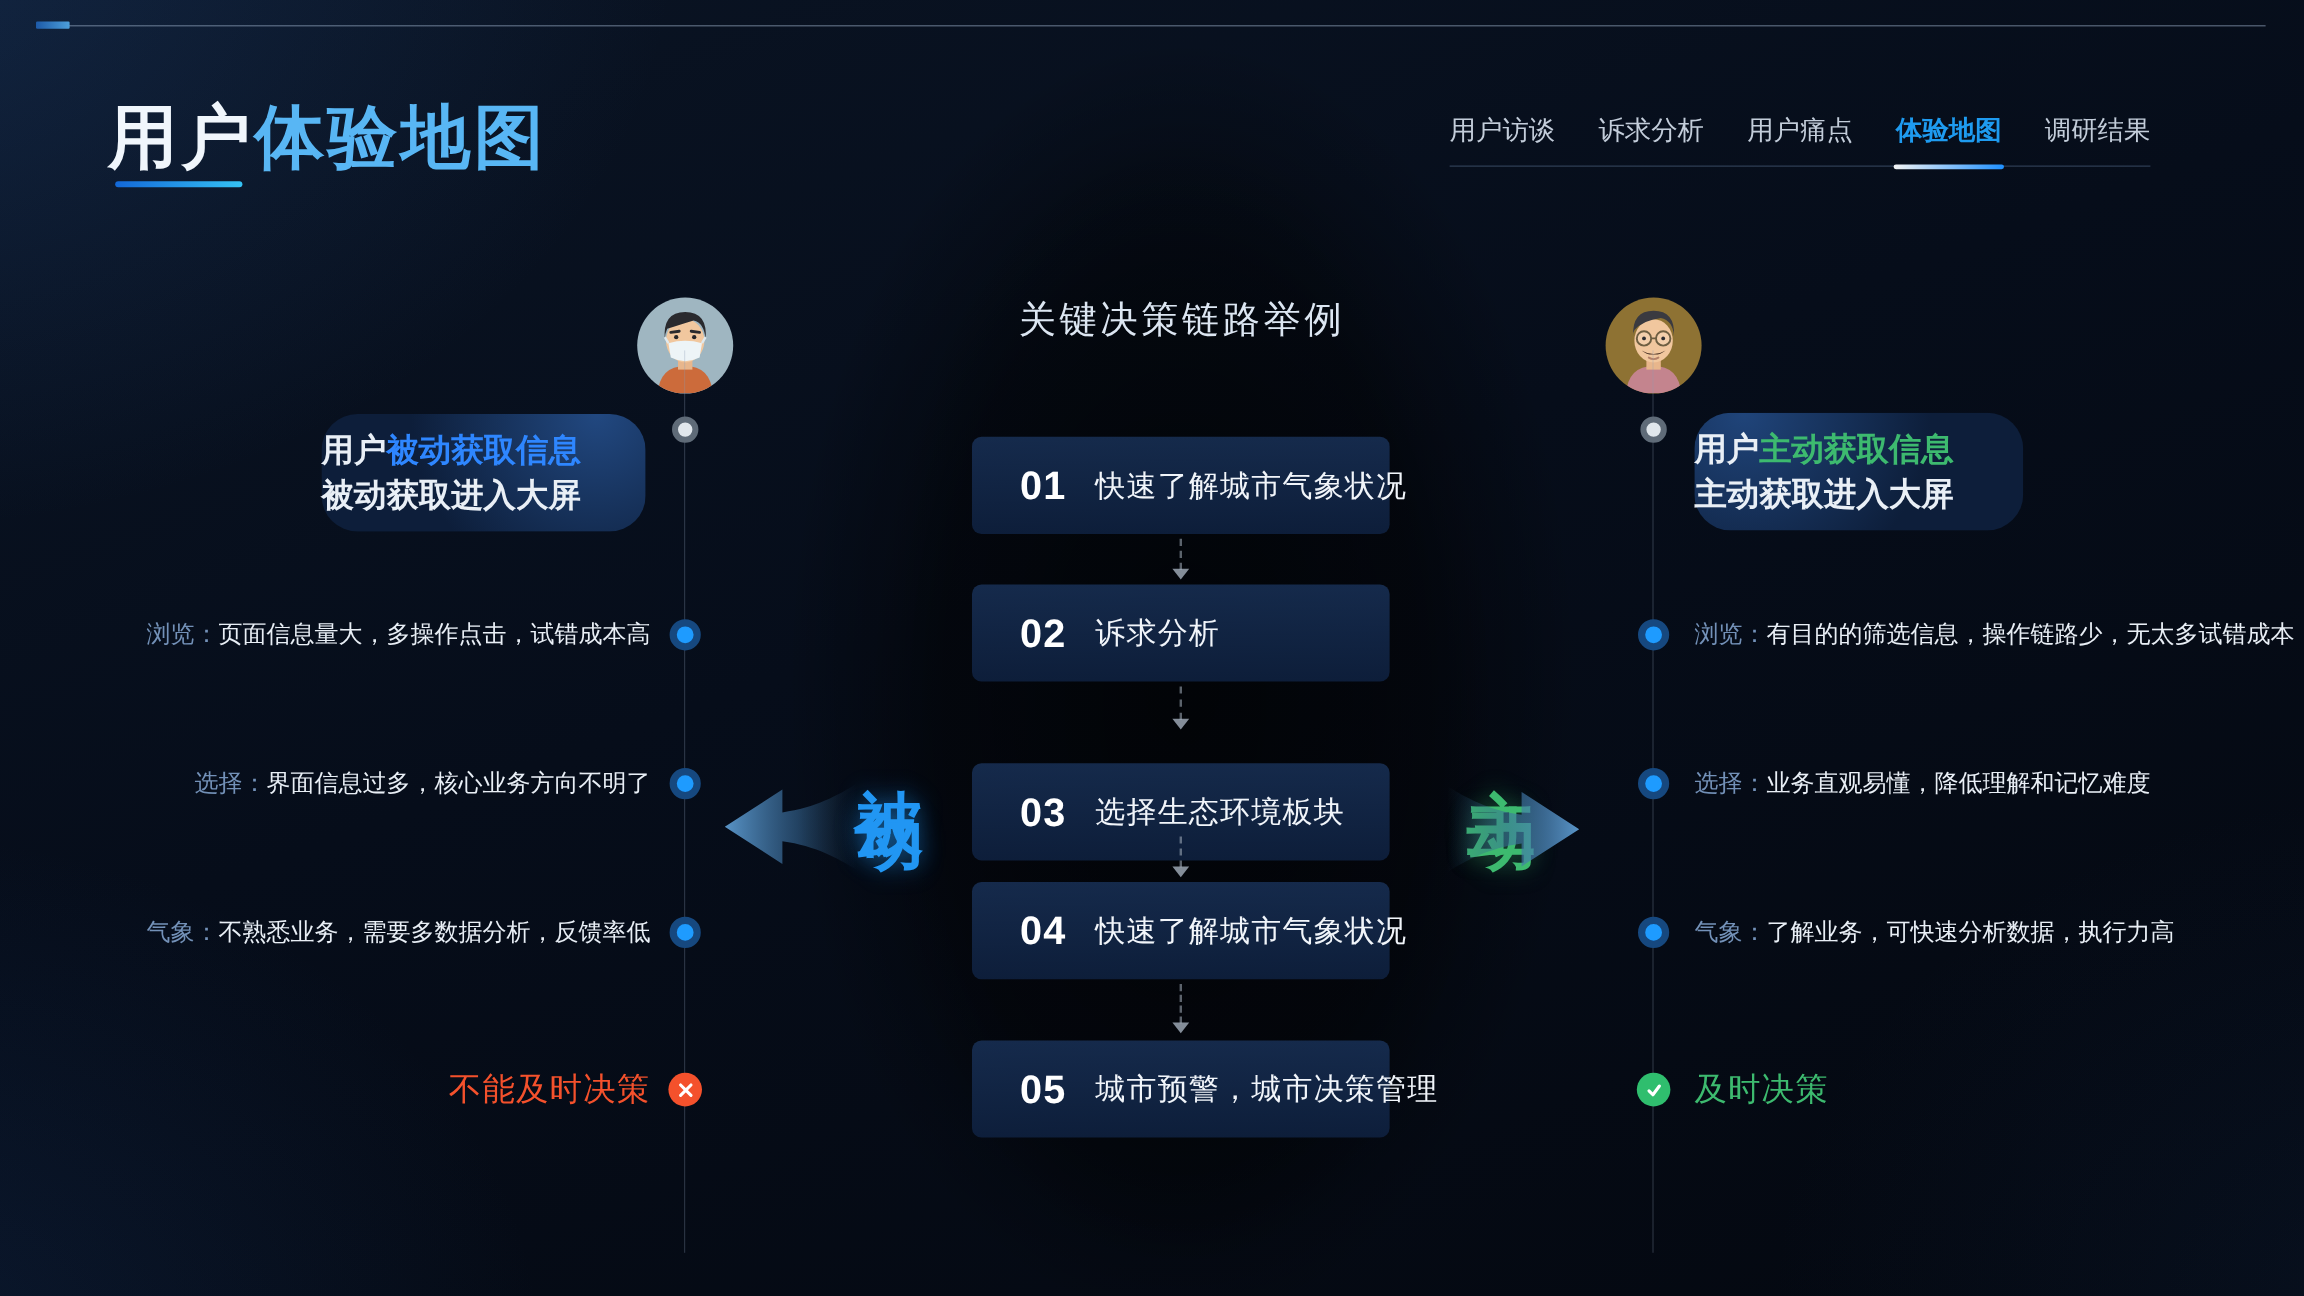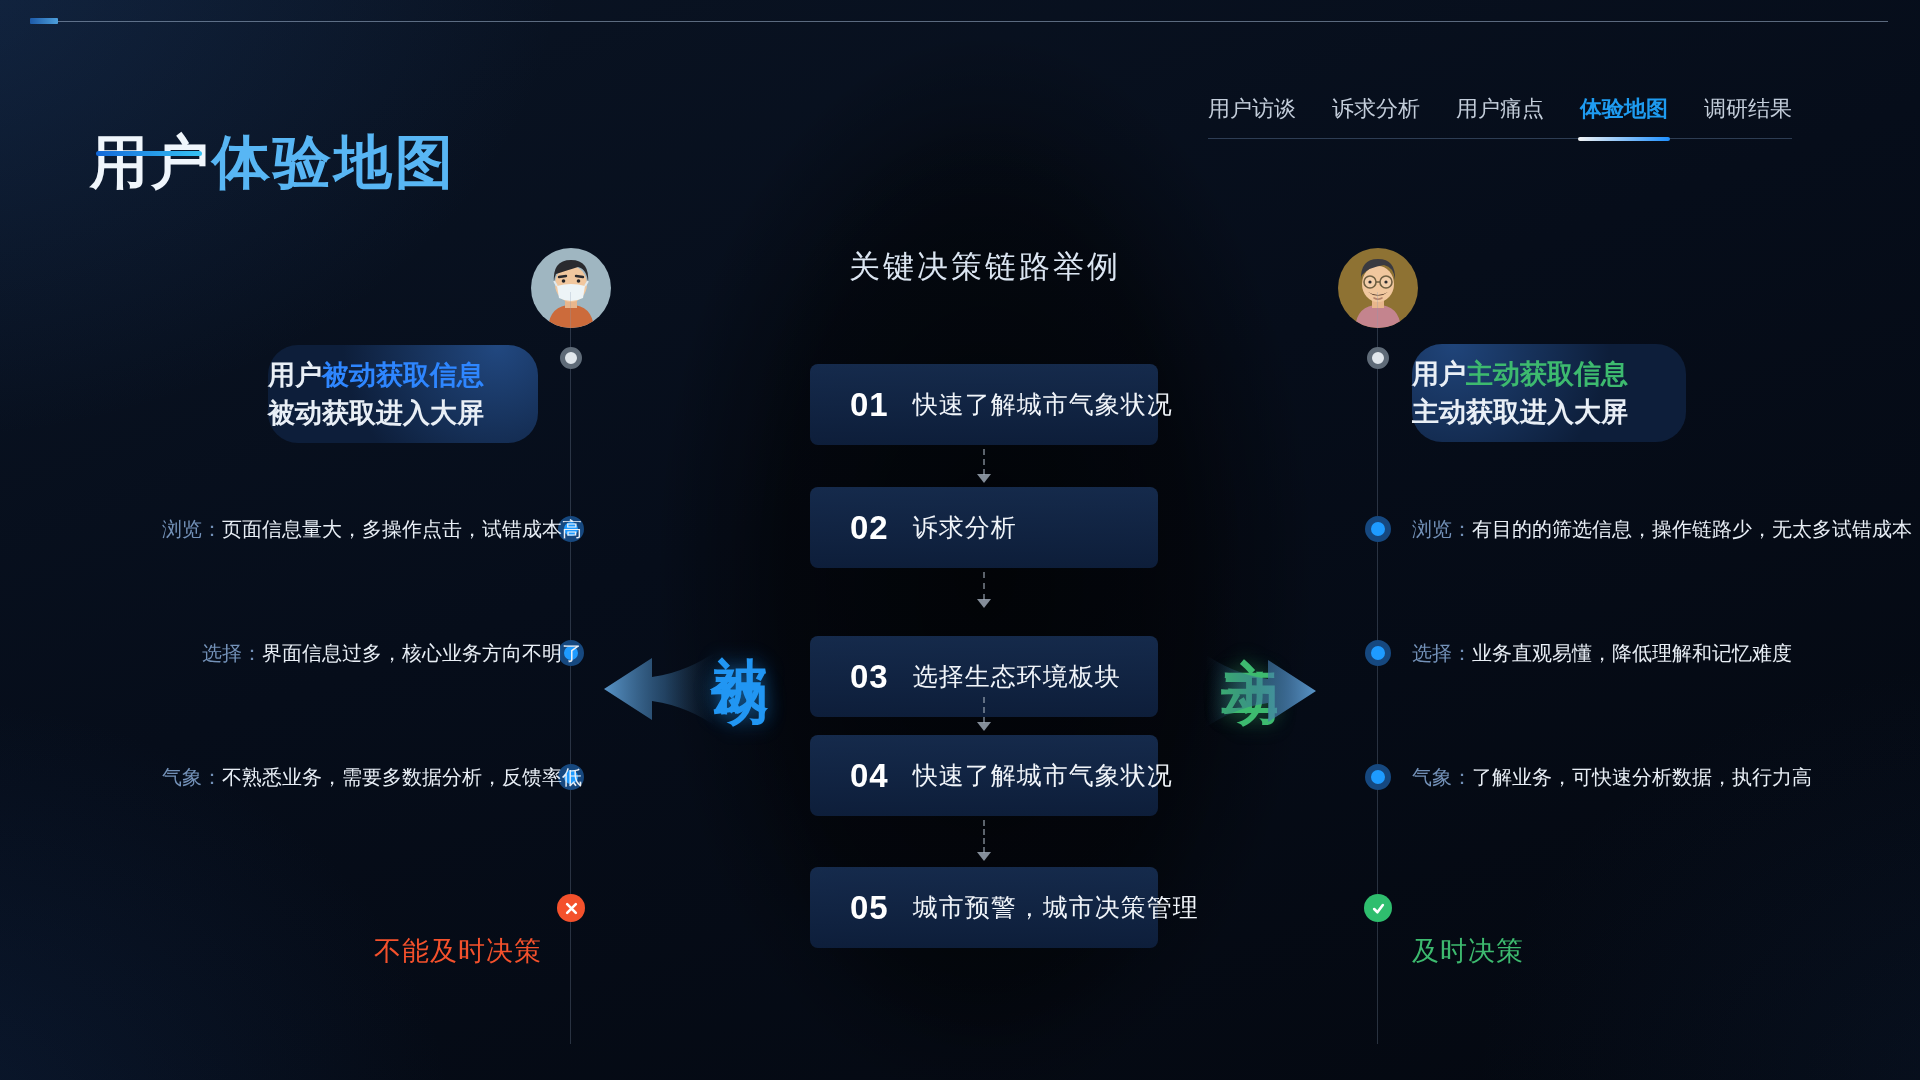--- a/index.html
+++ b/index.html
@@ -18,21 +18,21 @@
     background:radial-gradient(ellipse at center, rgba(0,0,0,0.42) 0%, rgba(0,0,0,0.22) 58%, rgba(0,0,0,0) 72%);}
   .oval2{position:absolute;left:722px;top:112px;width:526px;height:950px;border-radius:50%;
     background:radial-gradient(ellipse at center, rgba(0,0,0,0.5) 0%, rgba(0,0,0,0.3) 55%, rgba(0,0,0,0) 70%);}
 
   
   .topline{position:absolute;left:30px;top:21px;width:1858px;height:1px;background:rgba(160,180,205,0.55);}
   .topline-accent{position:absolute;left:30px;top:18px;width:28px;height:6px;border-radius:1px;
     background:linear-gradient(90deg,#1d5aa8,#4d9fdb);}
 
   
-  .title{position:absolute;left:90px;top:76px;font-size:58px;font-weight:700;letter-spacing:3px;white-space:nowrap;margin-top:48px;}
+  .title{position:absolute;left:90px;top:76px;font-size:58px;font-weight:700;letter-spacing:3px;white-space:nowrap;}
   .title .t1{color:#f0f6fc;}
   .title .t2{color:#58b6f4;}
   .title-underline{position:absolute;left:96px;top:151px;width:106px;height:5px;border-radius:3px;
     background:linear-gradient(90deg,#1368d8,#35c3f5);}
 
   
   .nav{position:absolute;top:94px;right:128px;display:flex;gap:36px;padding-bottom:14px;
     border-bottom:1px solid rgba(120,150,190,0.35);font-size:22px;color:#c3cdda;}
   .tab{position:relative;cursor:pointer;white-space:nowrap;}
   .tab.active{color:#1e9bf0;font-weight:700;}
@@ -60,24 +60,24 @@
   .card-left{left:268px;top:345px;width:270px;
     background:radial-gradient(circle at 85% 0%, rgba(47,100,175,0.60), rgba(13,30,58,0.95) 62%),#0d1e3a;}
   .card-right{left:1412px;top:344px;width:274px;
     background:radial-gradient(circle at 15% 0%, rgba(47,100,175,0.55), rgba(13,30,58,0.95) 62%),#0d1e3a;}
   .card .hl-blue{color:#2e86ff;}
   .card .hl-green{color:#3dba6f;}
 
   
   .row{position:absolute;font-size:20px;line-height:28px;white-space:nowrap;color:#e9eff6;}
   .row .lbl{color:#7391b8;}
-  .rows-left{text-align:right;right:1338px;}
+  .rows-left{text-align:right;right:1378px;}
   .rows-right{left:1412px;}
 
-  .result{position:absolute;font-size:27px;line-height:36px;white-space:nowrap;font-weight:500;letter-spacing:1px;margin-top:43px;}
+  .result{position:absolute;font-size:27px;line-height:36px;white-space:nowrap;font-weight:500;letter-spacing:1px;}
   .result-left{right:1378px;top:890px;color:#f4512c;}
   .result-right{left:1412px;top:890px;color:#3dba6f;}
 
   
   .center-heading{position:absolute;left:785px;top:246px;width:400px;text-align:center;
     font-size:31px;letter-spacing:3px;color:#dce6f2;font-weight:400;white-space:nowrap;}
   .step{position:absolute;left:810px;width:348px;height:81px;border-radius:8px;
     background:linear-gradient(180deg, rgba(28,56,100,0.72), rgba(15,34,66,0.85));
     display:flex;align-items:center;padding-left:40px;box-sizing:border-box;gap:24px;white-space:nowrap;}
   .step .num{font-size:33px;font-weight:700;color:#ffffff;letter-spacing:1px;}

